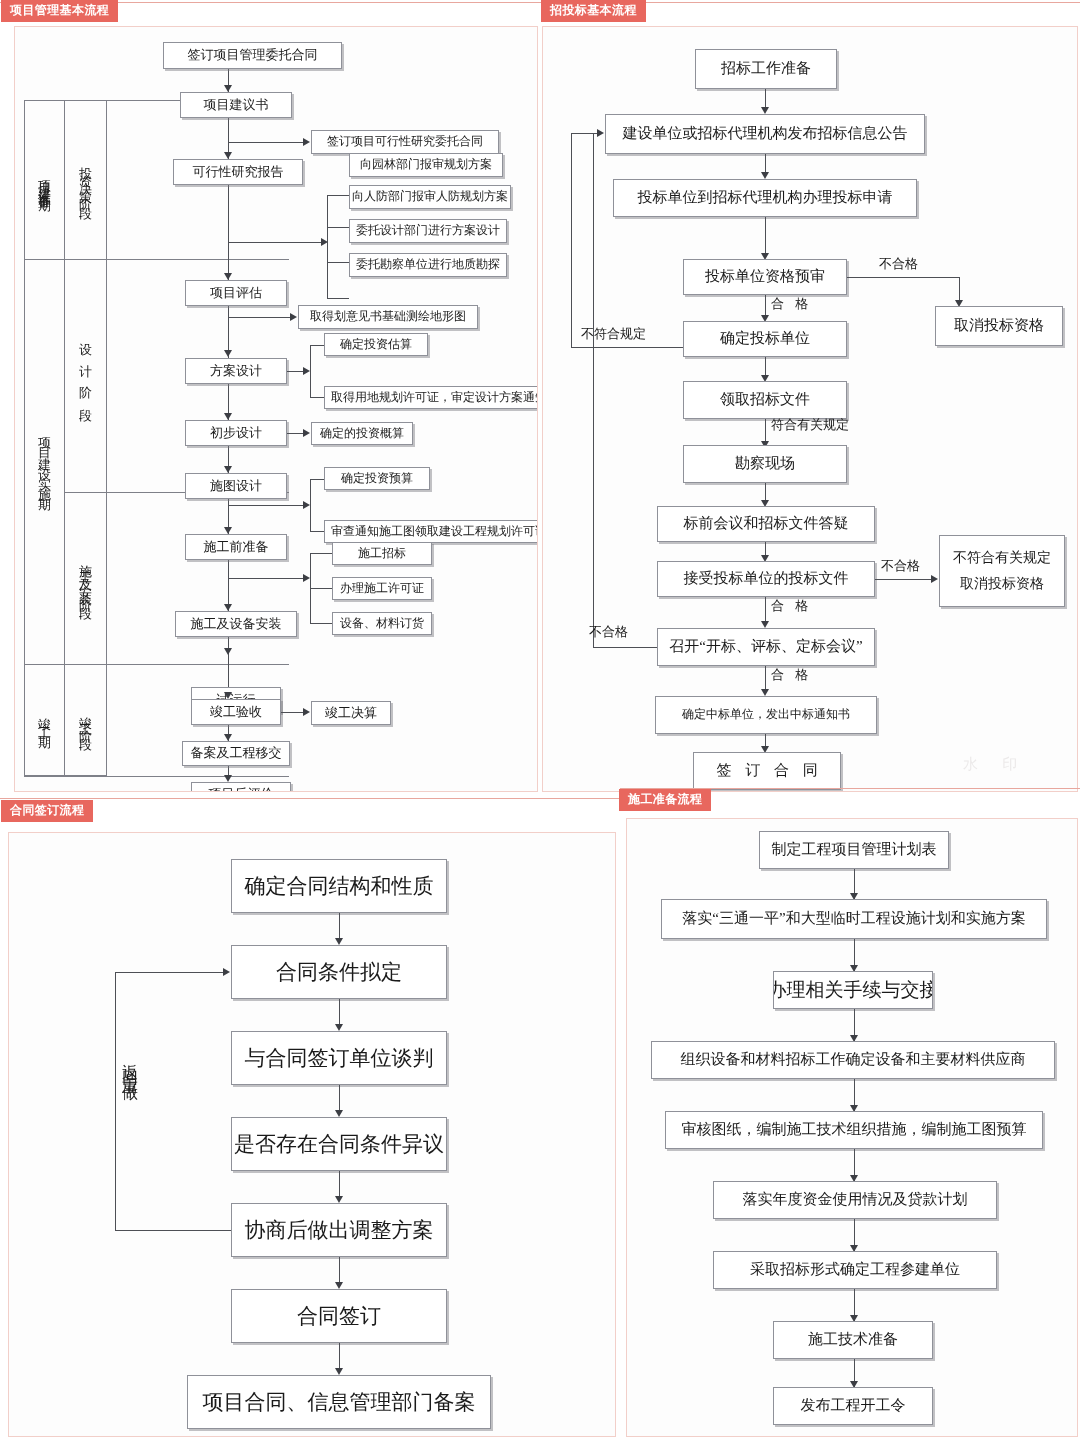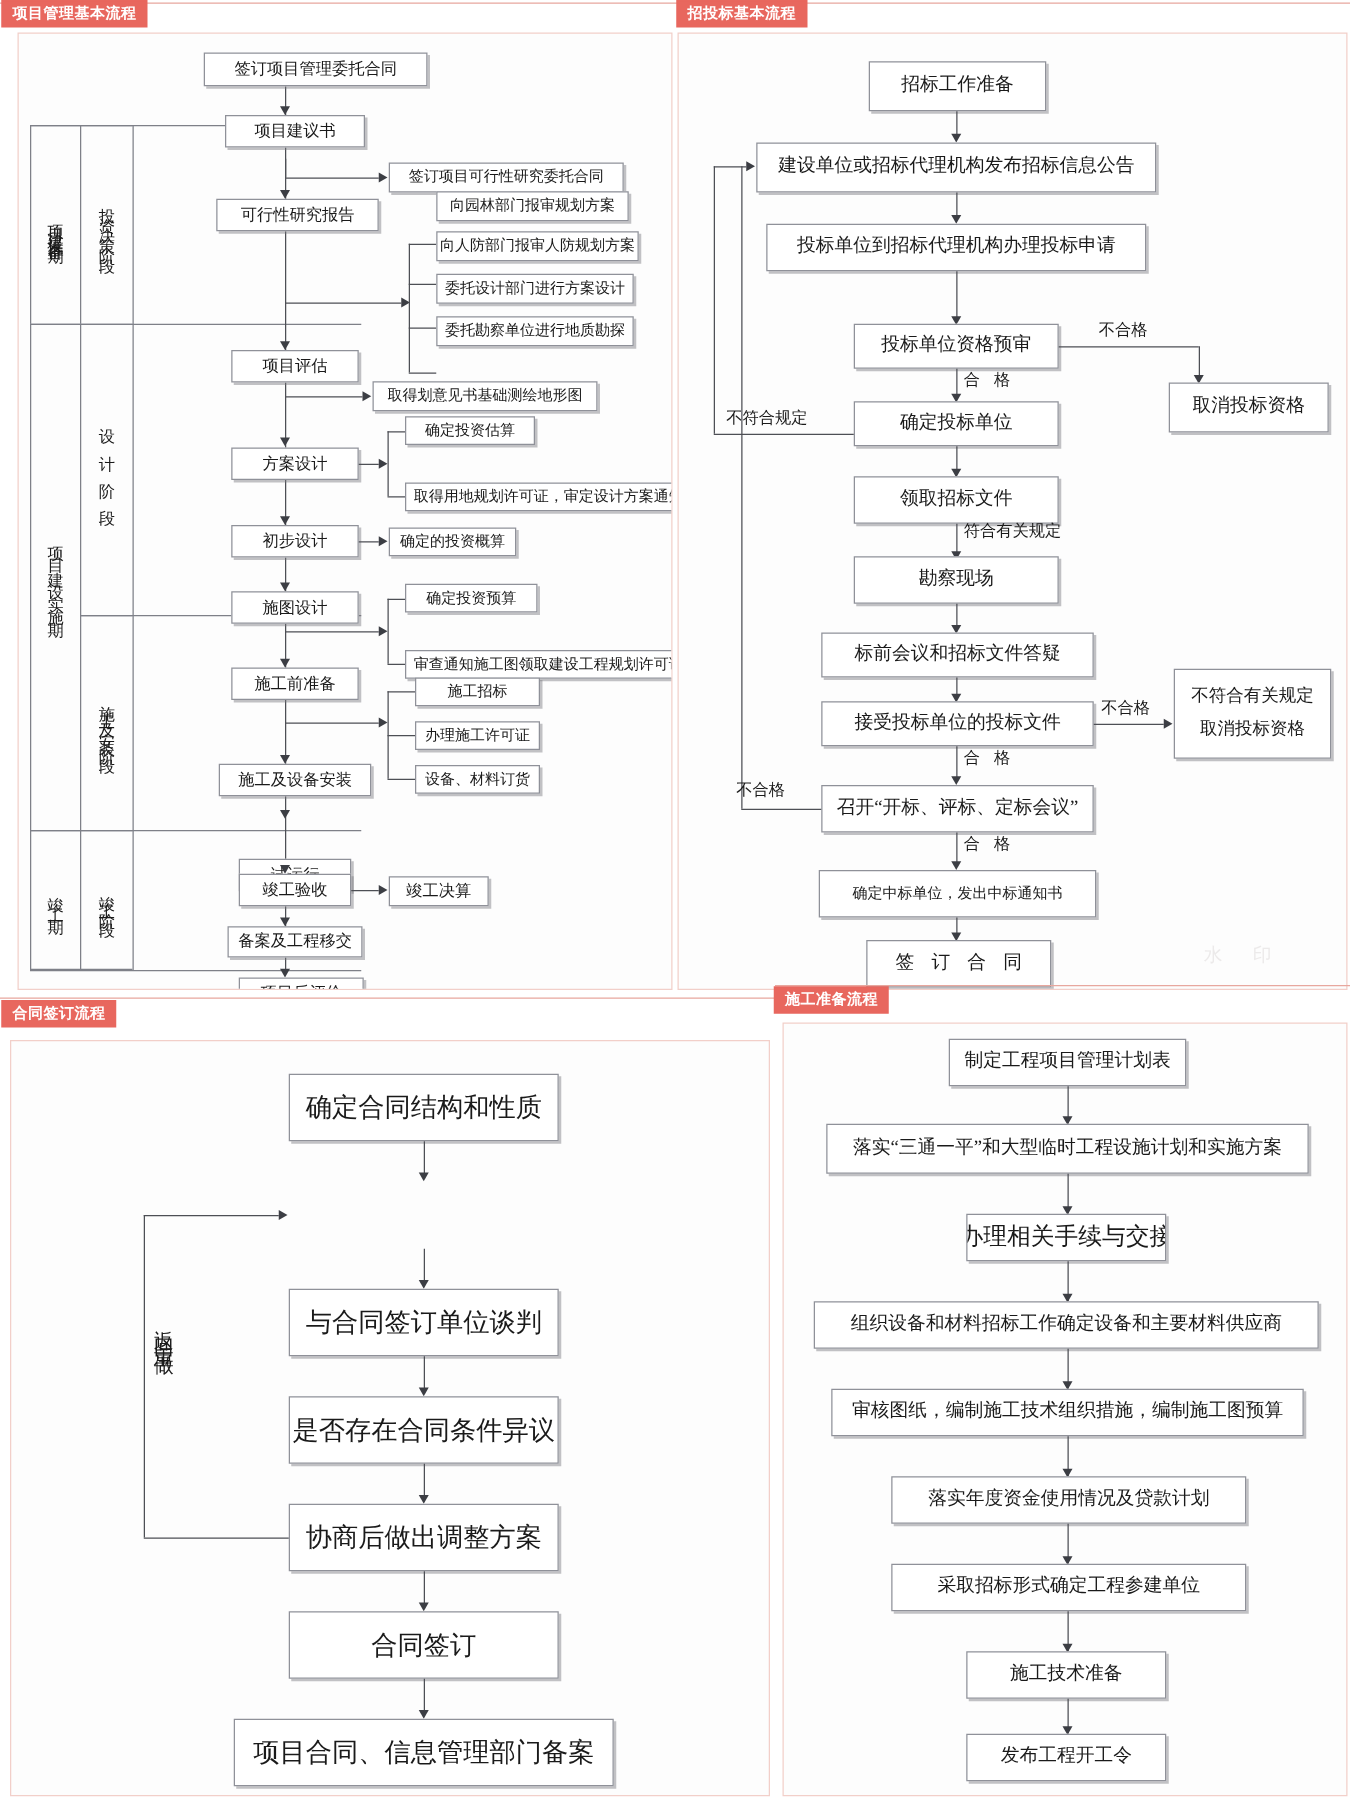--- a/index.html
+++ b/index.html
@@ -362,20 +362,21 @@
     <div class="panel-banner" style="left:2px;top:5px;">合同签订流程</div>
 
     <div class="panel-body" style="left:8px;top:36px;width:608px;height:605px;padding-left:18px;">
 
       <div class="fc">
 
         <div class="box" style="left:222px;top:26px;width:216px;height:54px;font-size:21px;">确定合同结构和性质</div>
         <div class="ln v" style="left:330px;top:80px;height:30px;"></div>
         <div class="ar down" style="left:326px;top:105px;"></div>
 
+        <div class="box" style="left:222px;top:112px;width:216px;height:54px;font-size:21px;">合同条件拟定</div>
         <div class="ln v" style="left:330px;top:166px;height:30px;"></div>
         <div class="ar down" style="left:326px;top:191px;"></div>
 
         <div class="box" style="left:222px;top:198px;width:216px;height:54px;font-size:21px;">与合同签订单位谈判</div>
         <div class="ln v" style="left:330px;top:252px;height:30px;"></div>
         <div class="ar down" style="left:326px;top:277px;"></div>
 
         <div class="box" style="left:222px;top:284px;width:216px;height:54px;font-size:21px;">是否存在合同条件异议</div>
         <div class="ln v" style="left:330px;top:338px;height:30px;"></div>
         <div class="ar down" style="left:326px;top:363px;"></div>

